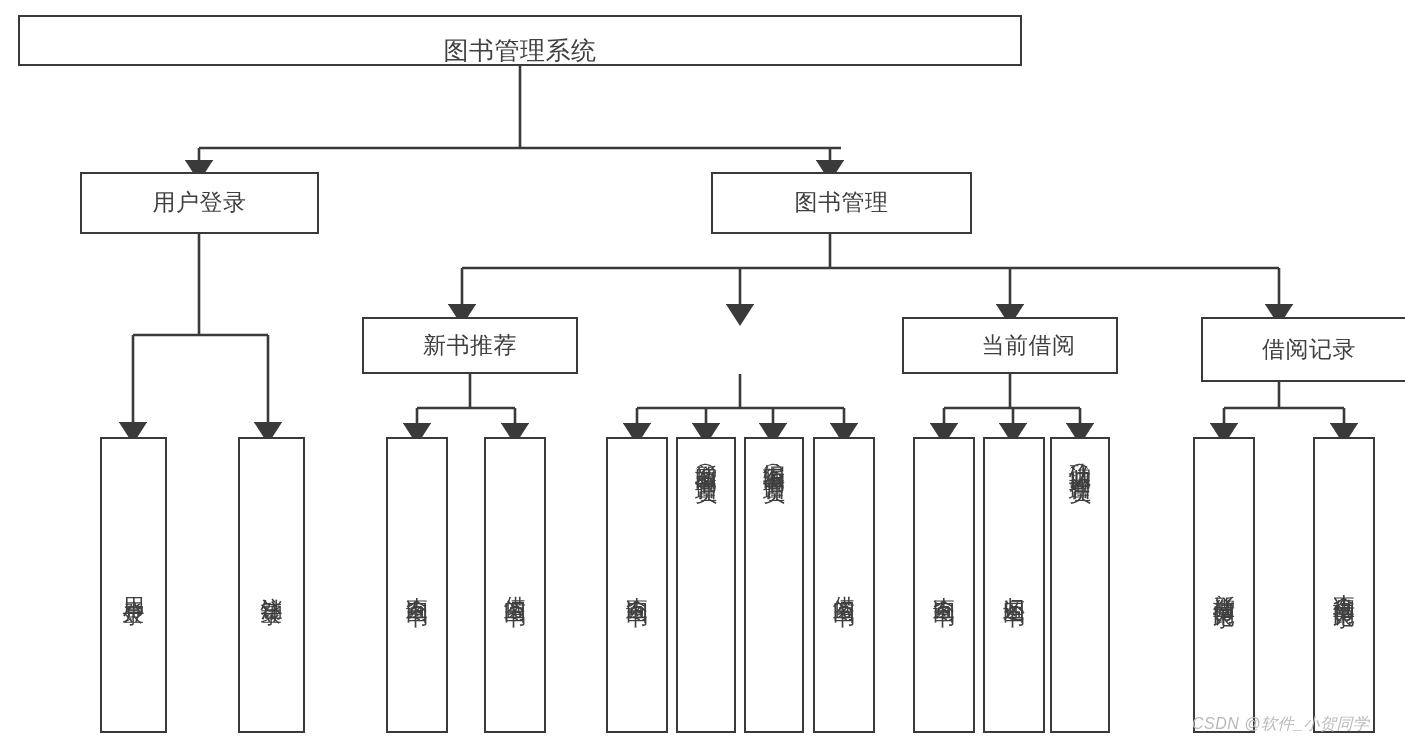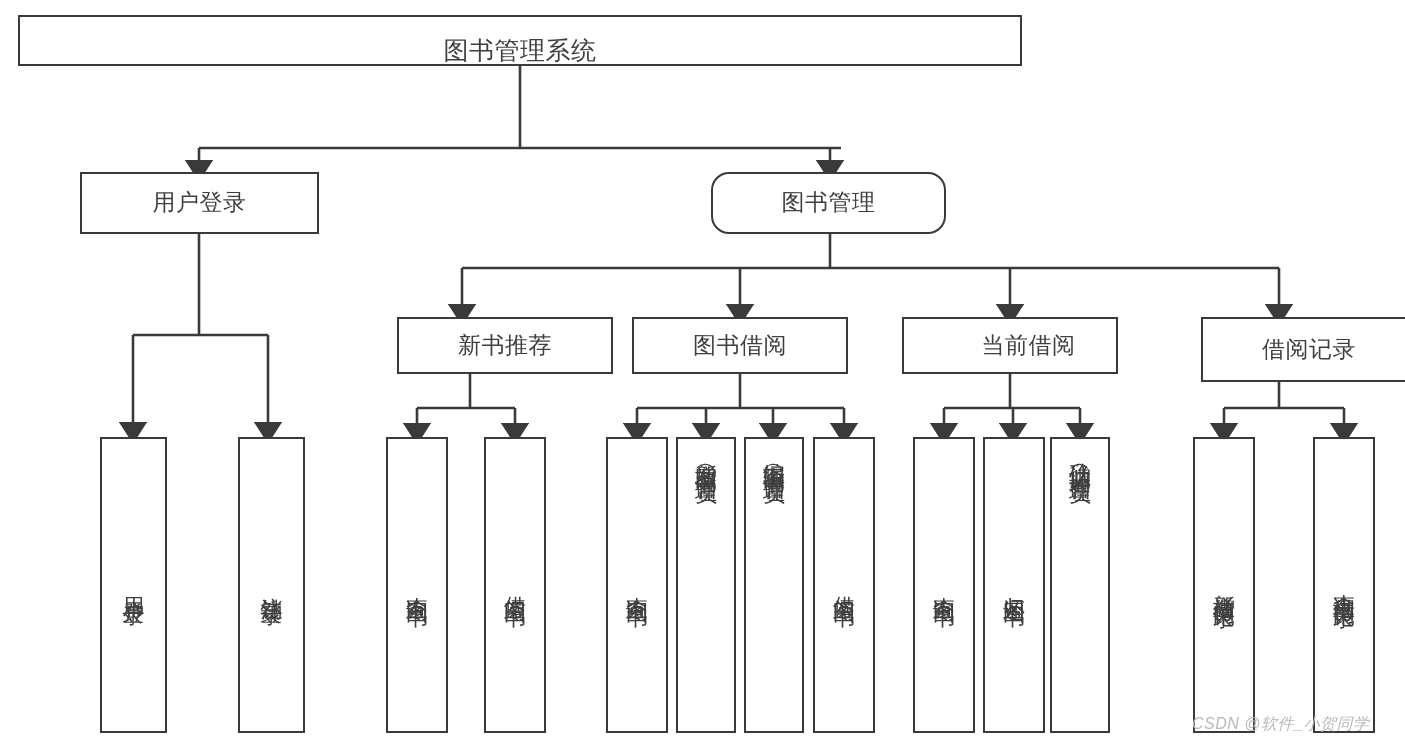--- a/index.html
+++ b/index.html
@@ -135,31 +135,28 @@
   </svg>
 
   <div class="node h-node" id="node-root" style="left:18px; top:15px; width:1004px; height:51px;align-items:flex-end;">
     <span class="lbl">图书管理系统</span>
   </div>
 
   <div class="node h-node" style="left:80px; top:172px; width:239px; height:62px;">
     <span class="lbl">用户登录</span>
   </div>
 
-  <div class="node h-node" style="left:711px; top:172px; width:235px; height:62px;border-radius:18px;">
+  <div class="node h-node" style="left:711px; top:172px; width:261px; height:62px;">
     <span class="lbl">图书管理</span>
   </div>
 
-  <div class="node h-node" style="left:362px; top:317px; width:216px; height:57px;margin-left:35px;">
+  <div class="node h-node" style="left:362px; top:317px; width:216px; height:57px;">
     <span class="lbl">新书推荐</span>
   </div>
 
-  <div class="node h-node" style="left:632px; top:317px; width:216px; height:57px;">
-    <span class="lbl">图书借阅</span>
-  </div>
 
   <div class="node h-node" style="left:902px; top:317px; width:216px; height:57px;padding-left:37px;">
     <span class="lbl">当前借阅</span>
   </div>
 
   <div class="node h-node" style="left:1201px; top:317px; width:216px; height:65px;">
     <span class="lbl">借阅记录</span>
   </div>
 
   <div class="node v-node center" style="left:100px; top:437px; width:67px; height:296px;">

